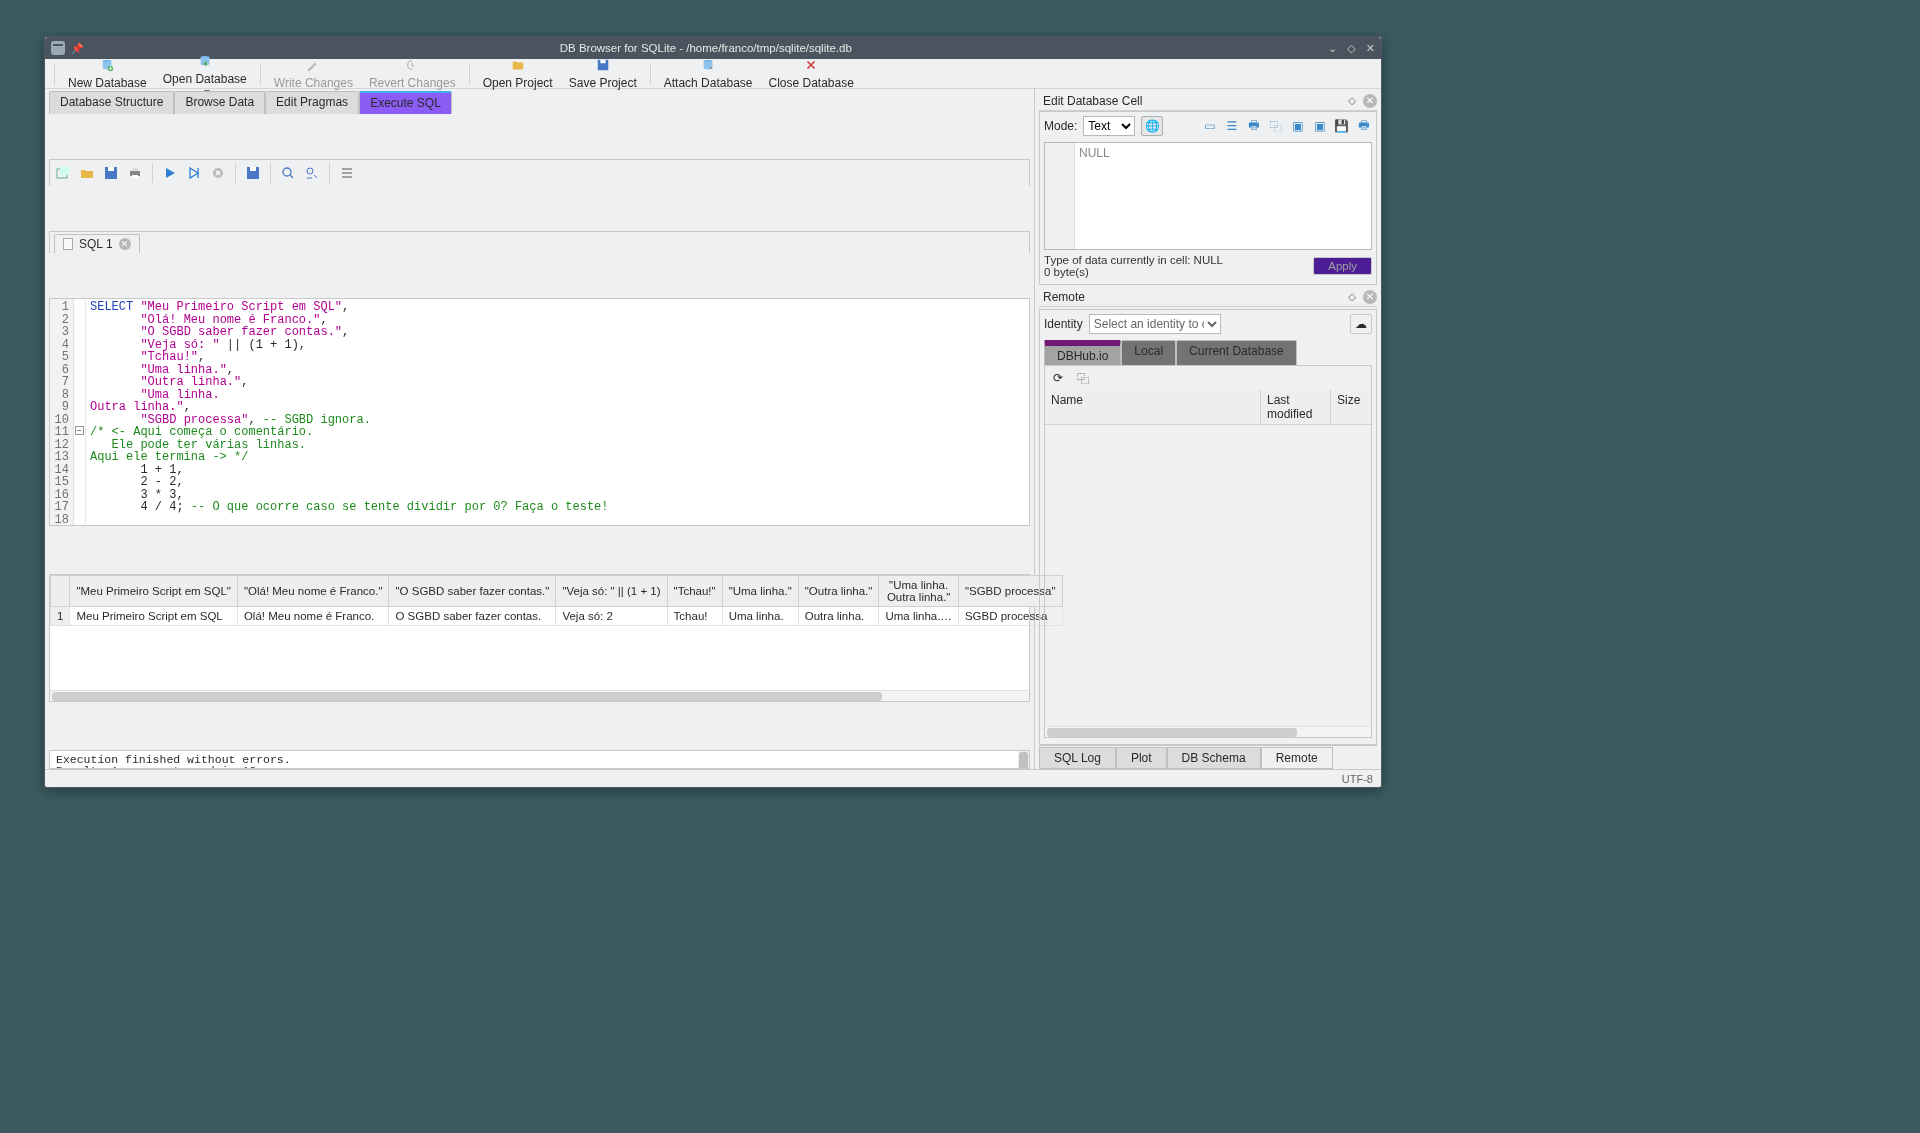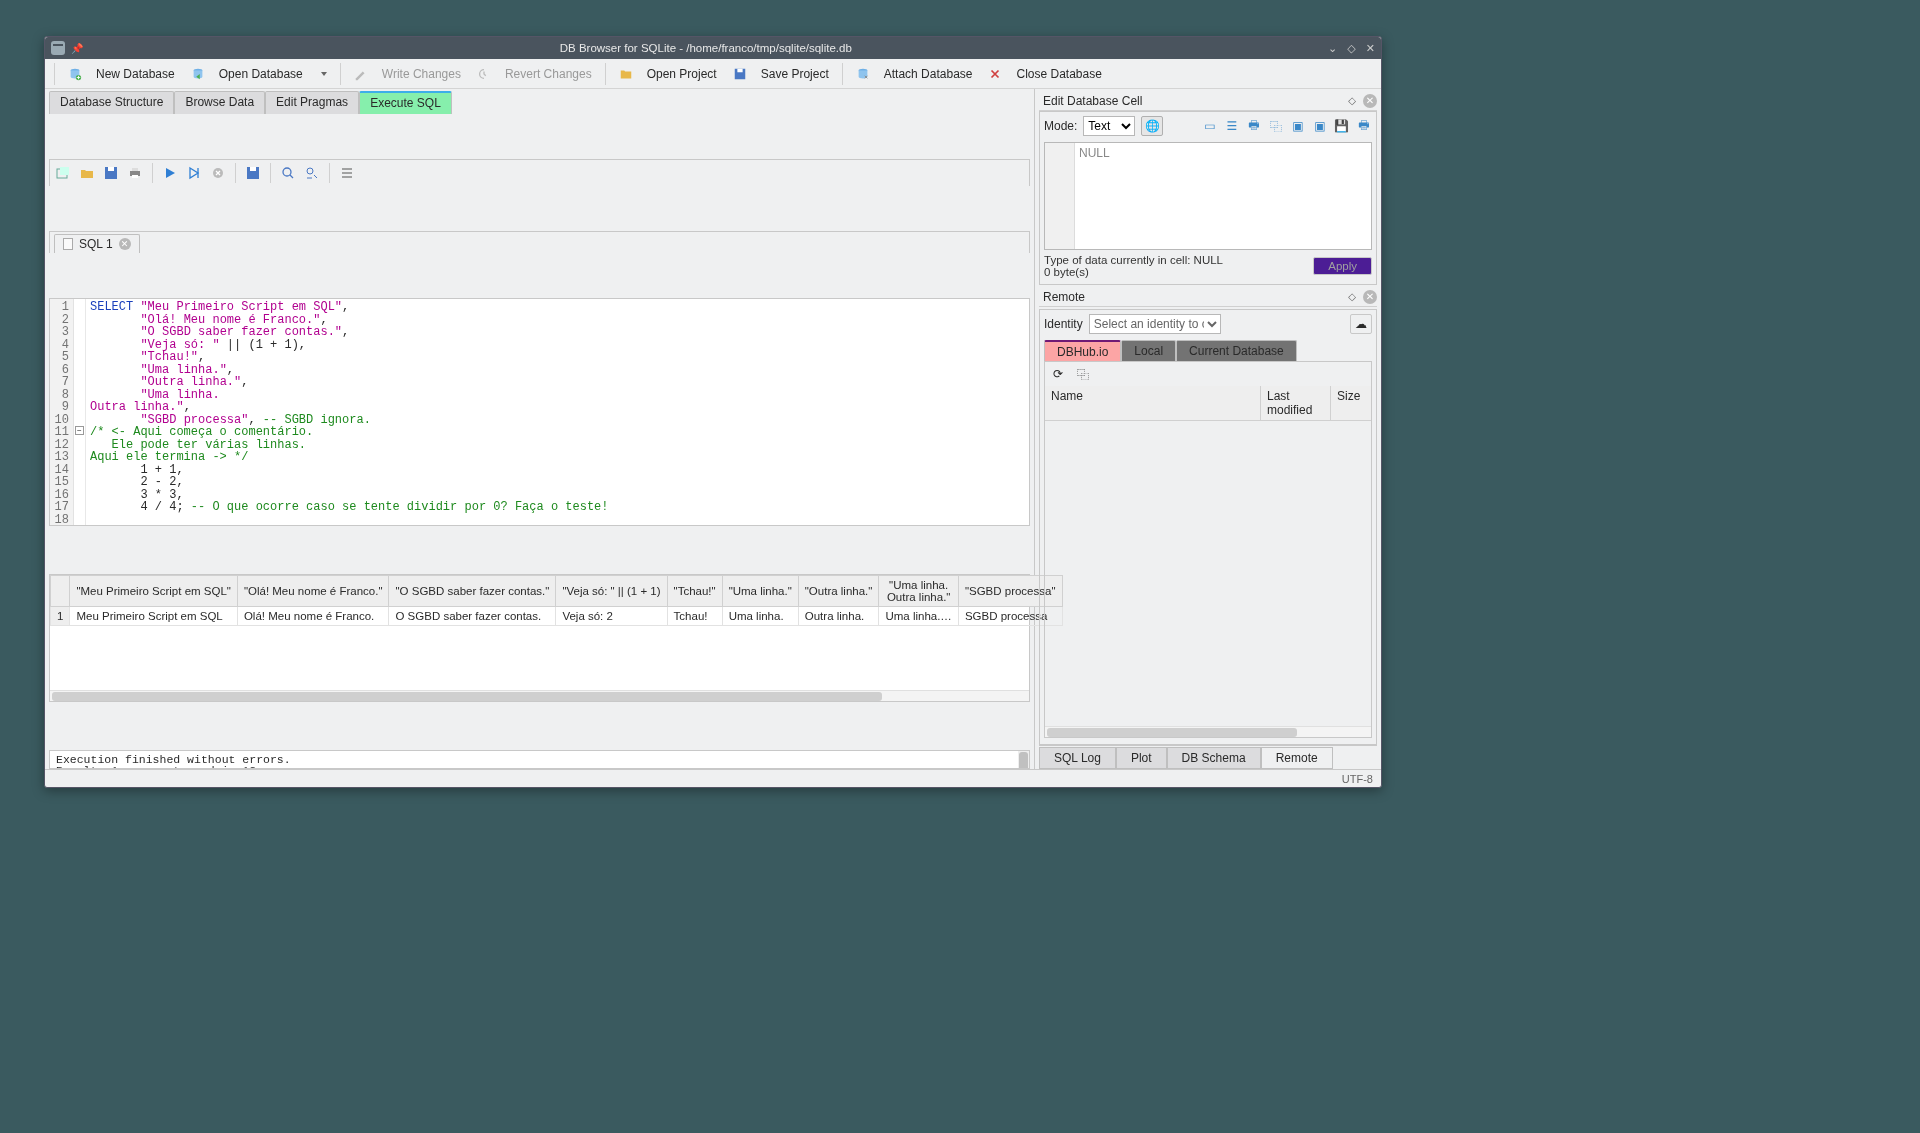--- a/index.html
+++ b/index.html
@@ -10,29 +10,29 @@
 .titlebar .tb-icon { width:14px; height:14px; background:#9aaab4; border-radius:3px; position:relative;}
 .titlebar .tb-icon::before{content:"";position:absolute;left:2px;top:3px;width:10px;height:2px;background:#4a545e;}
 .titlebar .tb-pin { color:#ccc; font-size:10px;}
 .titlebar .tb-title { flex:1; text-align:center; }
 .titlebar .tb-ctl { display:flex; gap:10px; color:#ccc; font-size:11px;}
 .titlebar .tb-ctl span{cursor:pointer;}
 .menubar { height: 24px; display: flex; align-items: center; padding: 0 6px; gap: 14px; border-bottom: 1px solid #d4d4d4; font-size:12px;}
 .menubar span { padding: 2px 4px; }
 .toolbar { height: 30px; display: flex; align-items: center; padding: 0 6px; gap: 4px; border-bottom: 1px solid #d4d4d4;}
 .toolbar .sep { width:1px; height:22px; background:#d0d0d0; margin:0 3px;}
-.toolbar .tbtn { display:flex; align-items:center; gap:14px; padding:3px 6px; border-radius:2px; font-size:12px;}
+.toolbar .tbtn { display:flex; align-items:center; gap:4px; padding:3px 6px; border-radius:2px; font-size:12px;flex-direction:column;}
 .toolbar .tbtn svg{width:14px;height:14px;}
 .toolbar .dd::after{content:"";display:inline-block;margin-left:4px;border-left:3px solid transparent;border-right:3px solid transparent;border-top:4px solid #666;}
 .toolbar .disabled{color:#999;}
 .body { flex:1; display:flex; overflow:hidden;}
 .left { flex:1; display:flex; flex-direction:column; border-right:1px solid #c8c8c8; padding:2px 4px 0 4px; min-width:0;gap:45px;}
 .tabs { display:flex; height:23px; }
 .tabs .tab{ padding:3px 10px 2px; border:1px solid #bfbfbf; border-bottom:none; background:#dcdcde; margin-right:0; border-radius:2px 2px 0 0; font-size:12px;}
-.tabs .tab.active{ background:#86efac; border-top:2px solid #3daee9;}
+.tabs .tab.active{ background:#8b5cf6; border-top:2px solid #3daee9;}
 .sqltoolbar{ height:27px; background:#eff0f1; border:1px solid #c8c8c8; border-bottom:none; display:flex; align-items:center; padding:0 6px; gap:10px;}
 .sqltoolbar .grp{display:flex;gap:10px;align-items:center;}
 .sqltoolbar .vsep{width:1px;height:20px;background:#d0d0d0;}
 .ico{width:14px;height:14px;display:inline-block;}
 .filetabs{ height:22px; border:1px solid #c8c8c8; border-bottom:none; display:flex; align-items:end; padding-left:4px;}
 .filetabs .ftab{display:flex;align-items:center;gap:6px;padding:2px 8px;border:1px solid #bfbfbf;border-bottom:none;background:#eff0f1;border-radius:2px 2px 0 0;font-size:12px;}
 .filetabs .ftab .fileico{width:10px;height:12px;border:1px solid #aaa;background:#fafafa;}
 .filetabs .ftab .close{width:12px;height:12px;border-radius:6px;background:#b8b8b8;color:#fff;display:flex;align-items:center;justify-content:center;font-size:9px;line-height:1;}
 .editor{ border:1px solid #c8c8c8; background:#fff; height:228px; display:flex; font-family:"Consolas","Courier New",monospace; font-size:12px; line-height:12.5px; overflow:hidden;}
 .gutter{ width:24px; background:#f2f2f2; color:#737373; text-align:right; padding:2px 4px 0 0; border-right:1px solid #e2e2e2;}
@@ -70,21 +70,21 @@
 .celltext .mg{width:30px;background:#f0f0f0;border-right:1px solid #dcdcdc;}
 .celltext .tx{padding:3px 4px;color:#888;font-size:12px;}
 .cellinfo{ font-size:11.5px; color:#333; margin-top:4px; display:flex; align-items:center;}
 .cellinfo .applybtn{ margin-left:auto; padding:2px 14px; border:1px solid #c8c8c8; background:#4c1d95; color:#a0a0a0; border-radius:2px;}
 .remotepane{ border:1px solid #c8c8c8; padding:4px 4px 6px; flex:1; display:flex; flex-direction:column; margin-top:2px;}
 .remoterow{ display:flex; align-items:center; gap:6px;}
 .remoterow select{ flex:0 0 auto; height:20px; border:1px solid #b8b8b8; background:#fff; font-size:12px; width:132px; color:#666;}
 .remoterow .rbtn{width:22px;height:20px;border:1px solid #c8c8c8;border-radius:2px;display:flex;align-items:center;justify-content:center;margin-left:auto;}
 .remotetabs{ display:flex; margin-top:6px;}
 .remotetabs .rtab{ padding:3px 12px; border:1px solid #bfbfbf; border-bottom:none; background:#737373; font-size:12px; border-radius:2px 2px 0 0;}
-.remotetabs .rtab.active{ background:#fca5a5; border-top:2px solid #701a75;}
+.remotetabs .rtab.active{ background:#a3a3a3; border-top:6px solid #701a75;}
 .remotebody{ border:1px solid #c8c8c8; flex:1; display:flex; flex-direction:column; margin-top:-1px;}
 .remotebody .ricos{height:24px;display:flex;gap:14px;align-items:center;padding:0 8px;}
 .remotetable{ flex:1; }
 .remotetable .rhdr{ display:flex; background:#eeeeee; border-bottom:1px solid #d0d0d0; font-size:12px;}
 .remotetable .rhdr span{ padding:3px 6px; border-right:1px solid #d0d0d0;}
 .remotetable .rhdr span:first-child{flex:1;}
 .remotetable .rhdr span:nth-child(2){width:70px;}
 .remotetable .rhdr span:nth-child(3){width:40px;border-right:none;}
 .remotebody .rhscroll{height:11px;background:#f4f4f4;border-top:1px solid #e0e0e0;position:relative;}
 .remotebody .rhscroll .thumb{position:absolute;left:2px;top:1px;height:9px;width:250px;background:#cfcfcf;border-radius:3px;}

